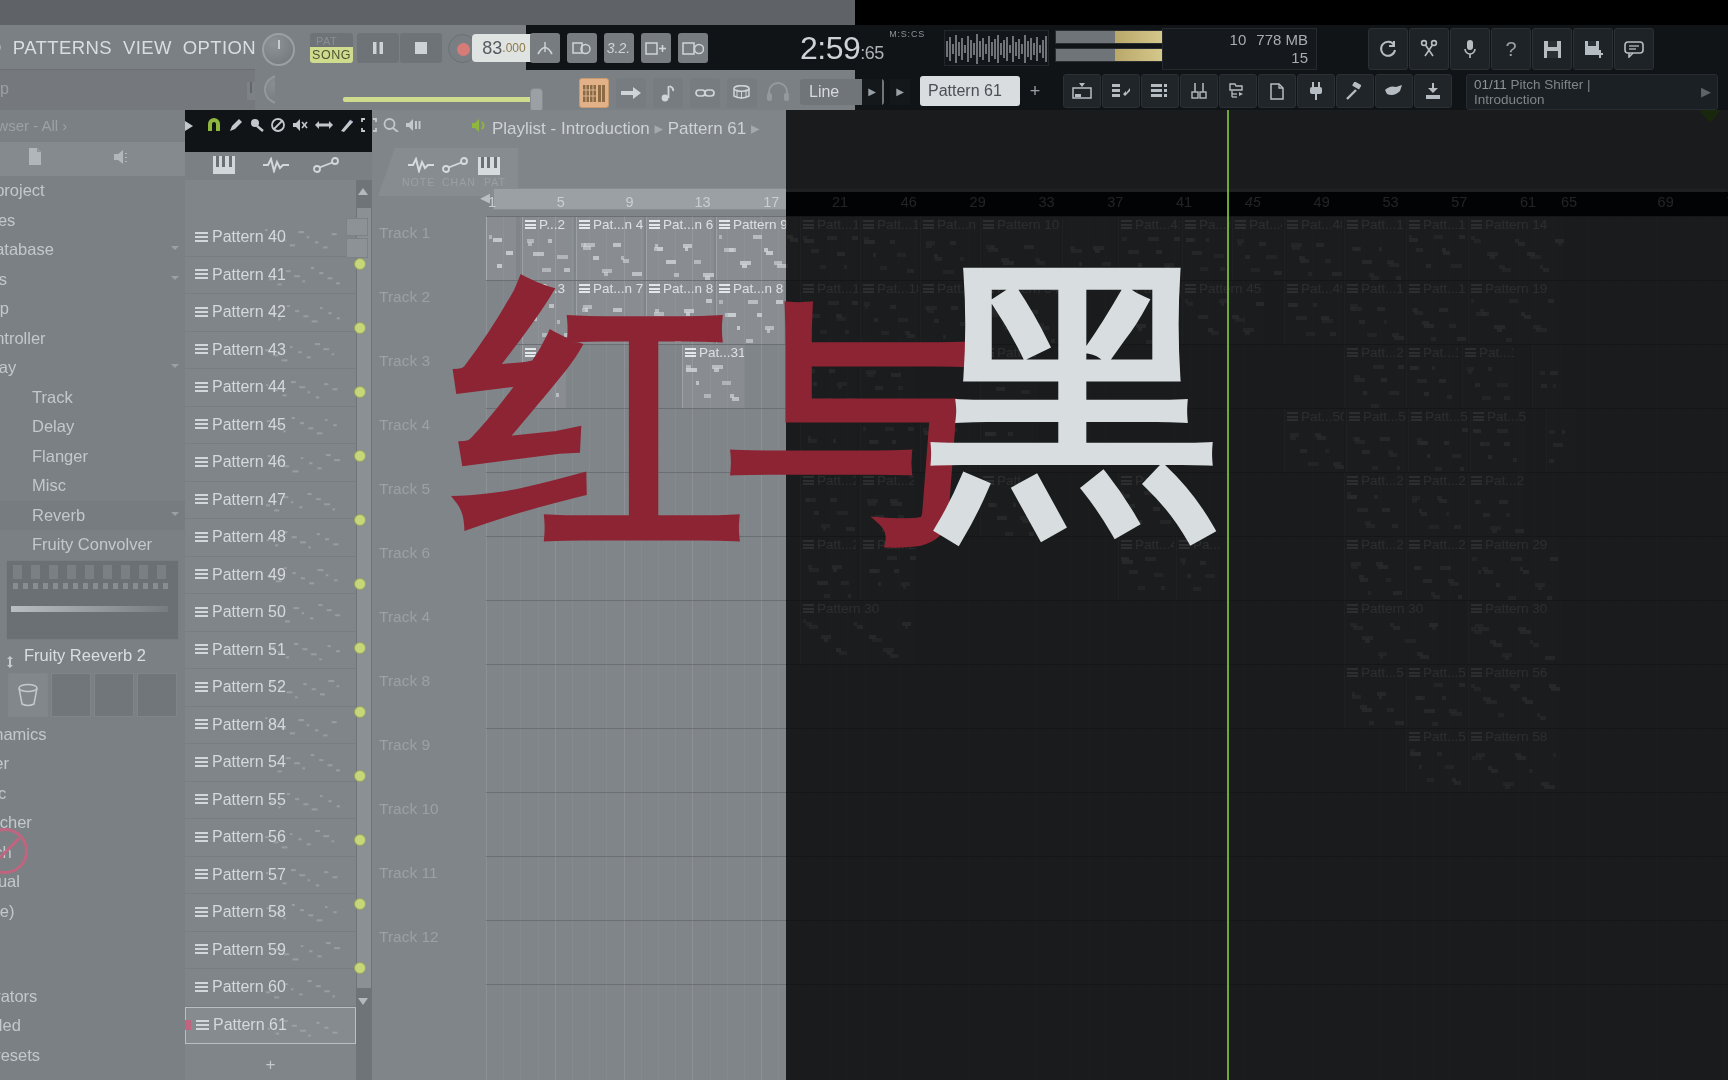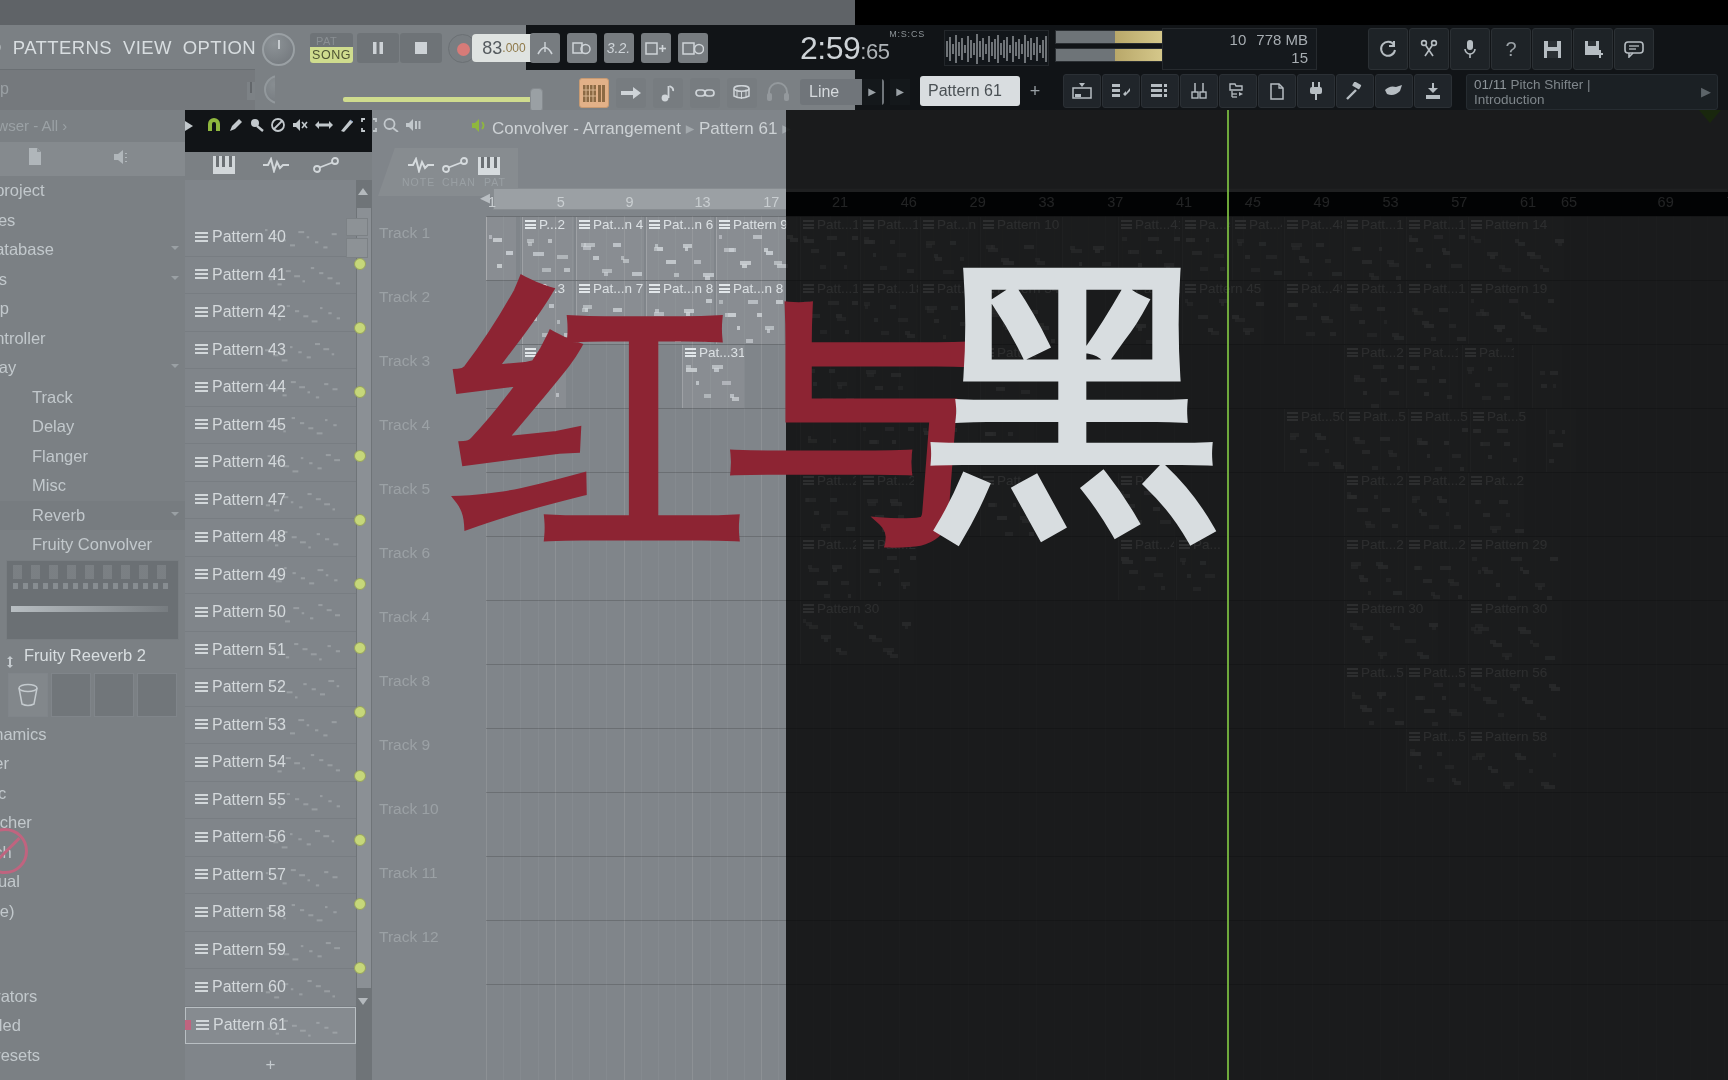--- a/index.html
+++ b/index.html
@@ -43,21 +43,21 @@
   #tempo .small { font-size:12px; color:#8f7a4a; }
 
   
   .tb2 { position:absolute; top:25px; width:37px; height:45px; }
   .tb2 .sq { margin:8px auto 0; width:30px; height:30px; background:#777c80; border-radius:3px;
              display:flex; align-items:center; justify-content:center; color:#cfd4d8; font-size:15px; }
 
   
   #timedisp { position:absolute; left:805px; top:25px; width:120px; height:45px; }
   #time-val { font-size:32px; color:#cdd2d6; letter-spacing:-.5px; position:absolute; left:-5px; top:5px; }
-  #time-cs { font-size:22px; color:#aeb3b7; }
+  #time-cs { font-size:18px; color:#aeb3b7; }
   #time-unit { position:absolute; right:0; top:4px; font-size:9px; color:#8d9498; letter-spacing:.8px; }
 
   #scope { position:absolute; left:944px; top:30px; width:105px; height:36px; background:#12161a;
            border:1px solid #23272b; overflow:hidden; }
   #meters { position:absolute; left:1055px; top:30px; width:110px; height:36px; }
   .meter { height:14px; margin-bottom:4px; background:linear-gradient(to right,#6e7478 0%,#6e7478 55%,#b9a86a 55%,#d6c98c 100%);
            border:1px solid #2a2e32; }
   #cpu { position:absolute; left:1162px; top:28px; width:155px; height:42px; background:#15191d;
          border:1px solid #262a2e; }
   .cpu-row { display:flex; justify-content:flex-end; gap:10px; padding-right:8px; font-size:15px; color:#a7adb2; }
@@ -874,21 +874,21 @@
               <rect x="76" y="3" width="7" height="2" fill="#d6dbde"></rect>
               <rect x="86" y="8" width="3" height="2" fill="#d6dbde"></rect>
             </svg></span>
         </div>
         <div class="pat-row">
           <span class="pi">
             <span style="top: 1px;"></span>
             <span style="top: 5px;"></span>
             <span style="top: 9px;"></span>
           </span>
-          <span class="nm">Pattern 53</span>
+          <span class="nm">Pattern 84</span>
           <span class="mini"><svg width="100%" height="100%" viewBox="0 0 90 24" preserveAspectRatio="none">
               <rect x="0" y="2" width="3" height="2" fill="#d6dbde"></rect>
               <rect x="10" y="7" width="4" height="2" fill="#d6dbde"></rect>
               <rect x="20" y="12" width="5" height="2" fill="#d6dbde"></rect>
               <rect x="30" y="17" width="6" height="2" fill="#d6dbde"></rect>
               <rect x="40" y="4" width="7" height="2" fill="#d6dbde"></rect>
               <rect x="50" y="9" width="3" height="2" fill="#d6dbde"></rect>
               <rect x="60" y="14" width="4" height="2" fill="#d6dbde"></rect>
               <rect x="70" y="19" width="5" height="2" fill="#d6dbde"></rect>
               <rect x="80" y="6" width="6" height="2" fill="#d6dbde"></rect>
@@ -1139,21 +1139,21 @@
         <svg width="16" height="14" viewBox="0 0 16 14">
             <path d="M1 5 L4 5 L8 1 L8 13 L4 9 L1 9 Z" fill="#c2c8cc"></path>
             <rect x="10" y="3" width="2" height="8" fill="#c2c8cc"></rect>
             <rect x="13.5" y="3" width="2" height="8" fill="#c2c8cc"></rect>
           </svg></span>
       <span class="pl-icn" style="left:99px;">
         <svg width="18" height="15" viewBox="0 0 18 15">
             <path d="M1 5 L4 5 L8 1 L8 14 L4 10 L1 10 Z" fill="#8fb73e"></path>
             <path d="M11 4 Q14 7.5 11 11" fill="none" stroke="#8fb73e" stroke-width="1.8"></path>
           </svg></span>
-      <span id="pl-title"><span>Convolver - Arrangement</span><span class="sep"> ▸ </span><span>Pattern 61</span><span class="sep"> ▸</span></span>
+      <span id="pl-title"><span>Playlist - Introduction</span><span class="sep"> ▸ </span><span>Pattern 61</span><span class="sep"> ▸</span></span>
     </div>
 
     <div id="pl-tabbar">
       <div id="pl-tab">
         <span class="pl-tab-icn" style="left:30px;">
           <svg width="26" height="16" viewBox="0 0 26 16">
               <path d="M0 8 L5 8 L8 2 L11 14 L14 5 L17 11 L20 8 L26 8" fill="none" stroke="#d6dbde" stroke-width="2"></path>
             </svg>
         </span>
         <span class="pl-tab-icn" style="left:64px;">

